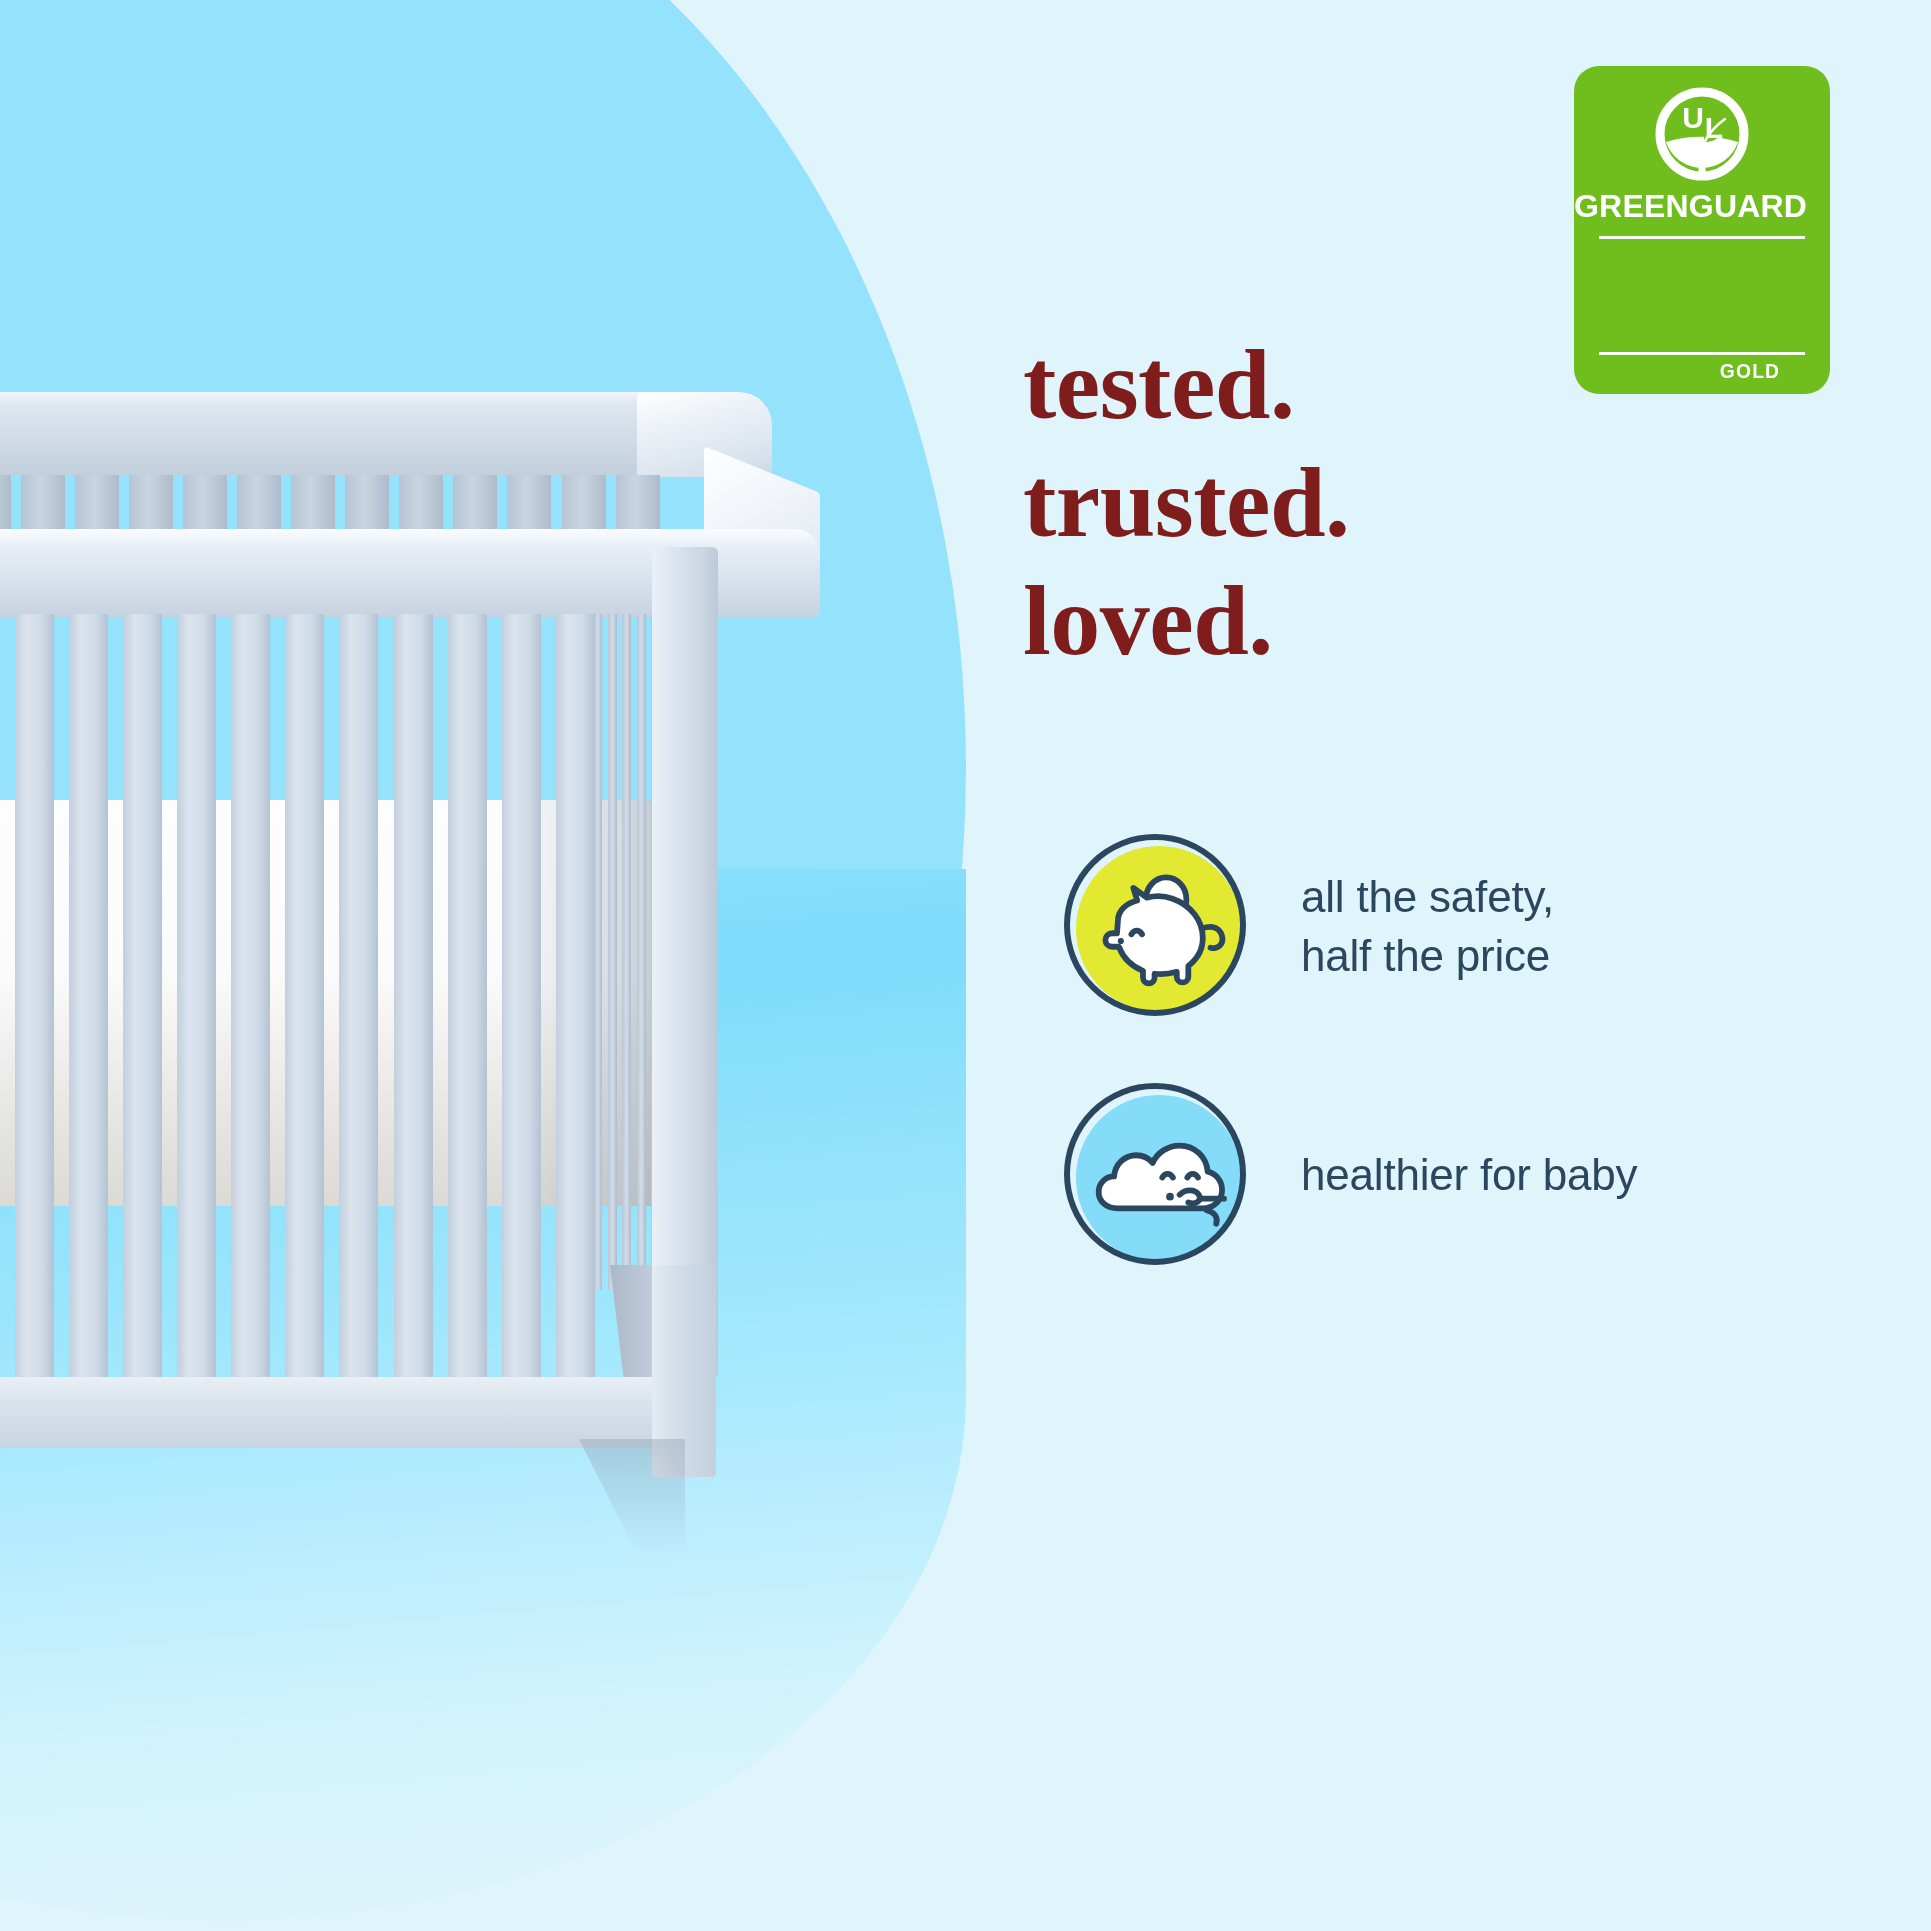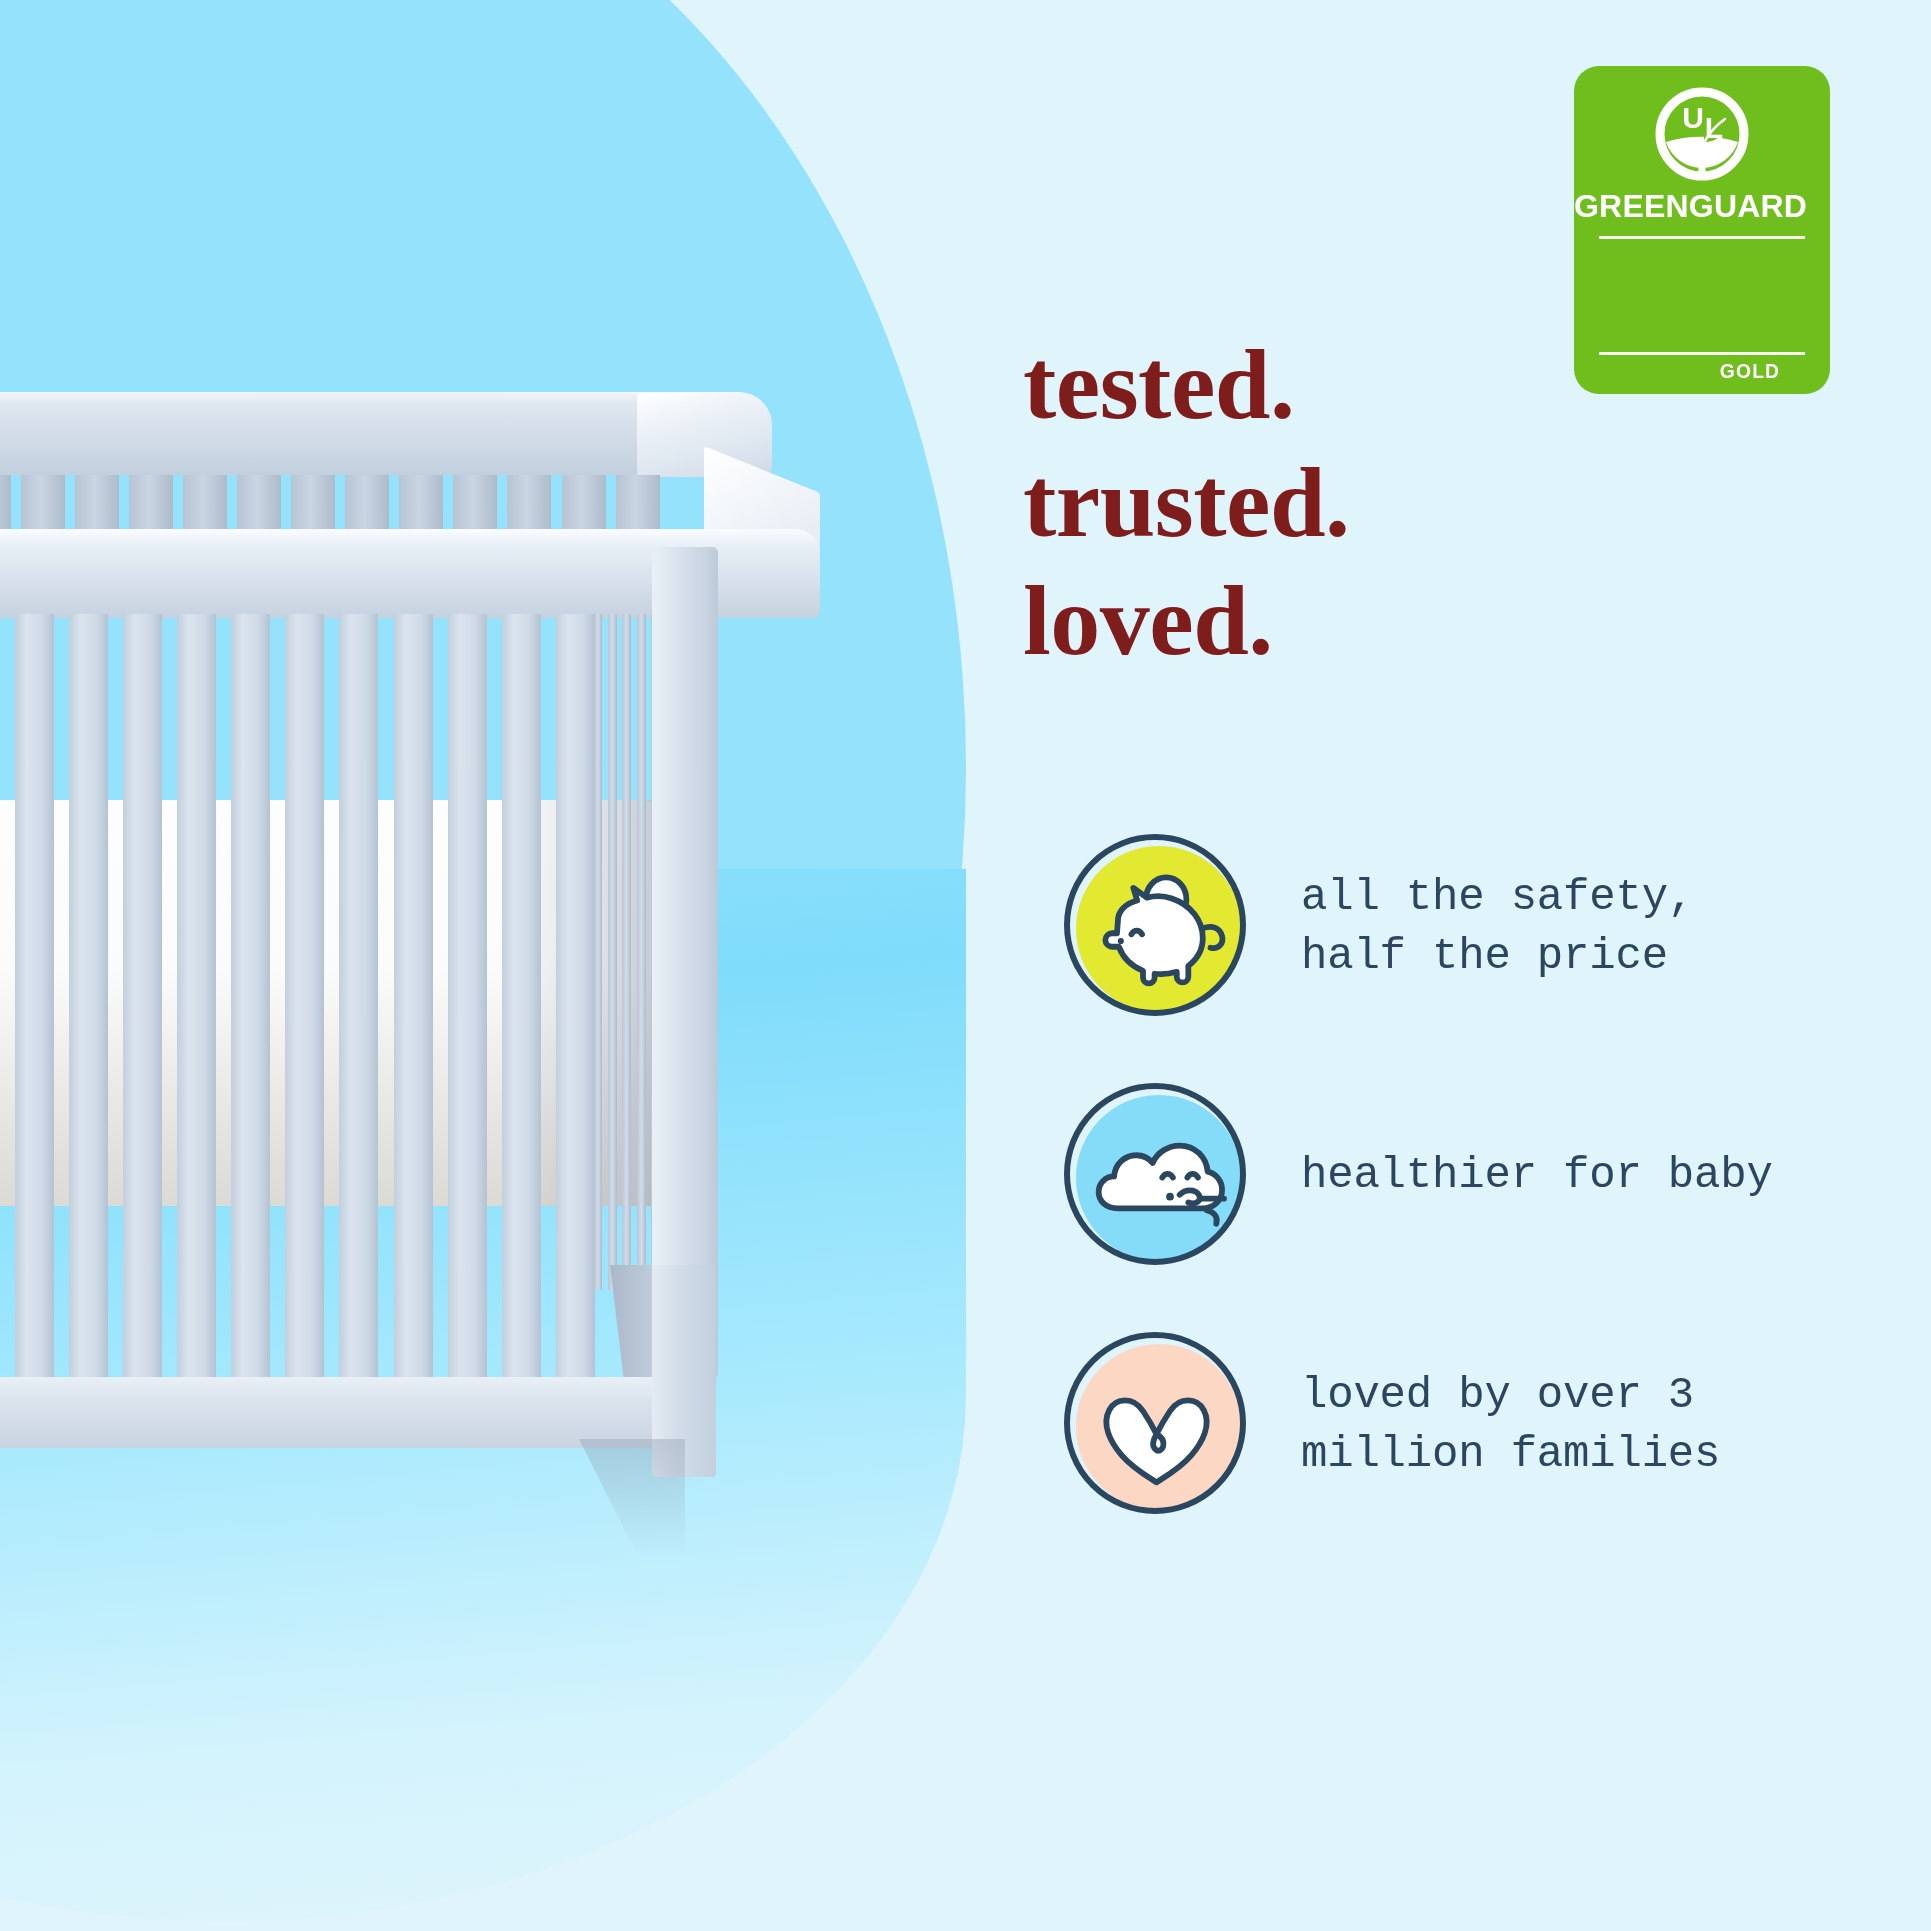--- a/index.html
+++ b/index.html
@@ -292,21 +292,20 @@
     letter-spacing: -0.5px;
   }
   .headline div { white-space: nowrap; }
 
   
   .benefits {
     position: absolute;
     left: 1062px;
     top: 830px;
     width: 830px;
-    font-family: Liberation Mono, monospace;
   }
   .benefit {
     position: relative;
     height: 193px;
     margin-bottom: 56px;
     display: flex;
     align-items: center;
   }
   .benefit:last-child { margin-bottom: 0; }
 
@@ -469,38 +468,16 @@
           <path d="M130,100 C133,95 138,95 141,100" fill="none" stroke="#2b4760" stroke-width="6" stroke-linecap="round"></path>
           <path d="M122,118 C128,112 138,112 142,118 C146,124 138,129 131,126" fill="none" stroke="#2b4760" stroke-width="6" stroke-linecap="round" stroke-linejoin="round"></path>
           <circle cx="112" cy="120" r="4" fill="#2b4760"></circle>
           <path d="M145,122 L168,122" stroke="#2b4760" stroke-width="6" stroke-linecap="round"></path>
           <path d="M150,134 C158,136 162,141 160,148" fill="none" stroke="#2b4760" stroke-width="6" stroke-linecap="round"></path>
         </svg>
       </div>
       <div class="benefit-label">healthier for baby</div>
     </div>
 
-    <div class="benefit">
-      <div class="benefit-icon">
-        <div class="icon-fill" style="background:#fcd8c4"></div>
-        <div class="icon-ring"></div>
-        <svg class="icon-art" viewBox="0 0 196 196" aria-hidden="true">
-          <path d="M98,108
-                   C98,108 92,96 84,84
-                   C74,69 56,70 49,83
-                   C41,98 50,116 62,130
-                   C74,144 92,154 98,158
-                   C104,154 122,144 134,130
-                   C146,116 155,98 147,83
-                   C140,70 122,69 112,84
-                   C104,96 98,108 98,108
-                   C95,113 93,119 96,123
-                   C99,127 104,125 105,120
-                   C106,114 102,110 98,108 Z" fill="#ffffff" stroke="#2b4760" stroke-width="6" stroke-linejoin="round" stroke-linecap="round"></path>
-        </svg>
-      </div>
-      <div class="benefit-label">loved by over 3
-million families</div>
-    </div>
 
   </div>
 </div>
 
 
 </body></html>

